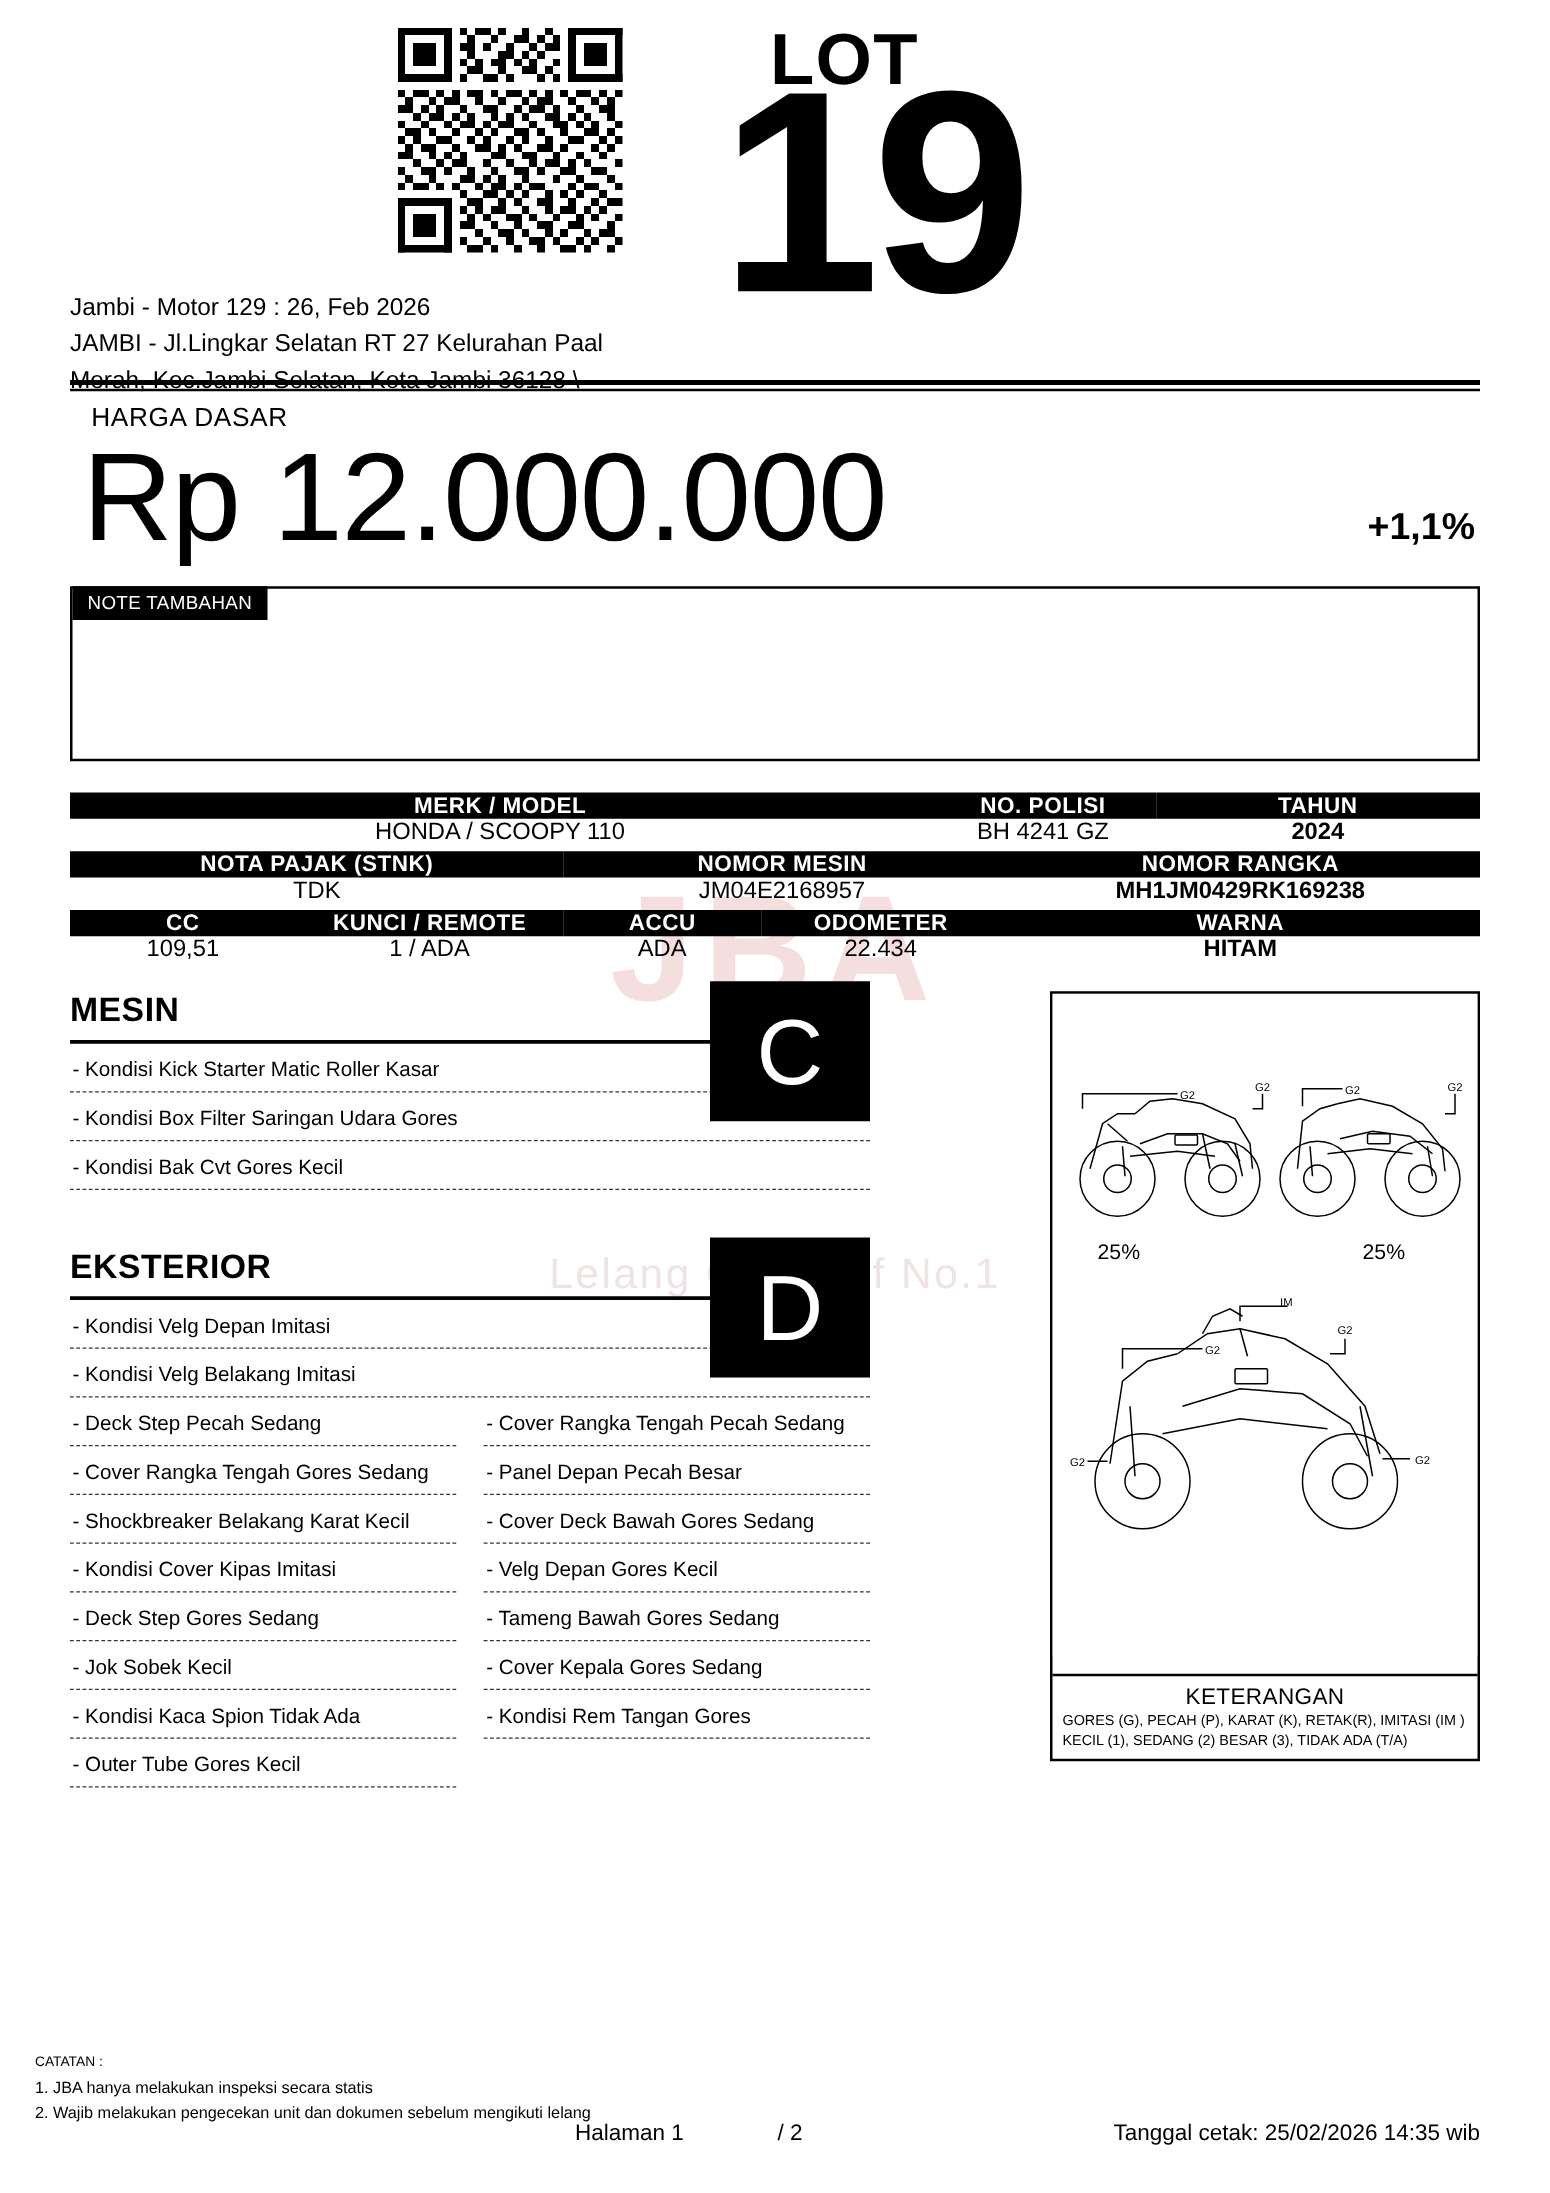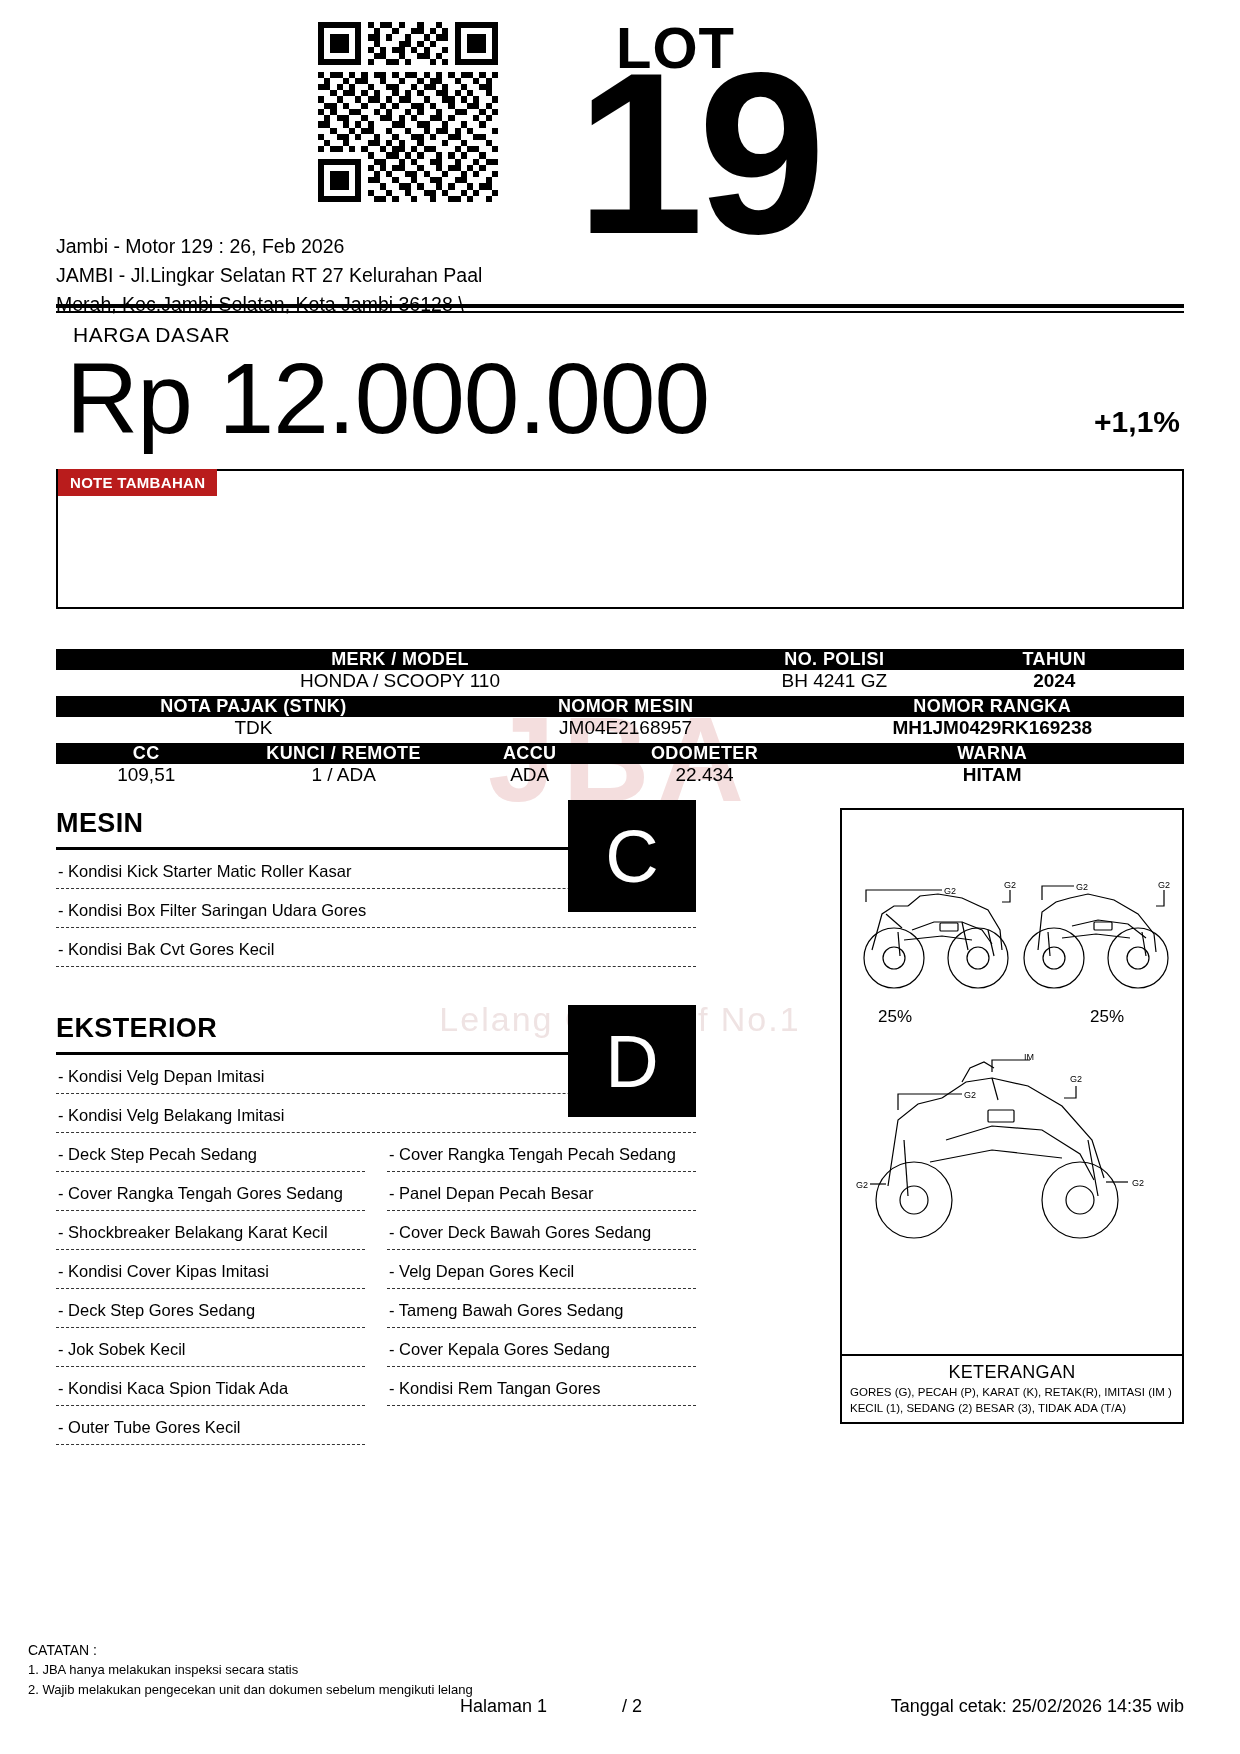--- a/index.html
+++ b/index.html
@@ -32,28 +32,28 @@
   .rule-thick{border-top:4px solid #000;margin:0;}
   .rule-thin{border-top:2px solid #000;margin:0;}
 
   .harga-label{font-size:21px;letter-spacing:.5px;margin:10px 0 0 17px;}
   .price-row{position:relative;height:108px;}
   .price{position:absolute;left:10px;top:-6px;font-size:100px;font-weight:400;letter-spacing:-1px;}
   .pct{position:absolute;right:4px;top:58px;font-size:30px;font-weight:bold;}
 
   .note-wrap{position:relative;margin-top:6px;}
   .note-tag{
-    position:absolute;left:2px;top:0;background:#b91c1c;color:#fff;
-    font-size:15px;font-weight:bold;padding:5px 12px;letter-spacing:.3px;z-index:3;
+    position:absolute;left:2px;top:0;background:#000000;color:#fff;
+    font-size:15px;font-weight:normal;padding:5px 12px;letter-spacing:.3px;z-index:3;
   }
   .note-box{border:2px solid #000;height:136px;margin-top:14px;}
 
   
   table{border-collapse:collapse;width:100%;}
-  .tbl{margin-top:40px;}
+  .tbl{margin-top:25px;}
   .tbl td{border:0;padding:0;}
   .hcell{background:#000;color:#fff;text-align:center;font-weight:bold;font-size:18px;padding:9px 4px;letter-spacing:.4px;border-right:3px solid #fff;}
   .hcell:last-child{border-right:0;}
   .vcell{text-align:center;font-size:19px;padding:9px 4px;border-right:3px solid #fff;}
   .vcell:last-child{border-right:0;font-weight:bold;}
 
   
   .sec{position:relative;margin-top:22px;}
   .sec-title{font-size:27px;font-weight:bold;letter-spacing:.4px;}
   .sec-underline{border-top:3px solid #000;margin-top:8px;}
@@ -75,21 +75,21 @@
     background:#fff;
   }
   .diag-svg{display:block;}
   .keterangan{
     position:absolute;left:0;right:0;bottom:0;border-top:2px solid #000;padding:8px 8px 6px 8px;
     font-size:11.5px;line-height:16px;box-sizing:border-box;
   }
   .keterangan .kt{font-size:18px;letter-spacing:.3px;margin-bottom:4px;text-align:center;}
 
   .catatan{position:absolute;left:28px;top:1640px;font-size:13px;line-height:20px;z-index:2;}
-  .catatan .ct{font-size:14px;}
+  .catatan .ct{font-size:11px;}
   .footer{position:absolute;left:0;top:1696px;width:1240px;z-index:2;}
   .hal{position:absolute;left:460px;top:0;font-size:18px;}
   .hal .sep{margin-left:70px;}
   .tgl{position:absolute;right:56px;top:0;font-size:18px;}
 </style>
 </head>
 <body>
 
 <div class="page">
 

